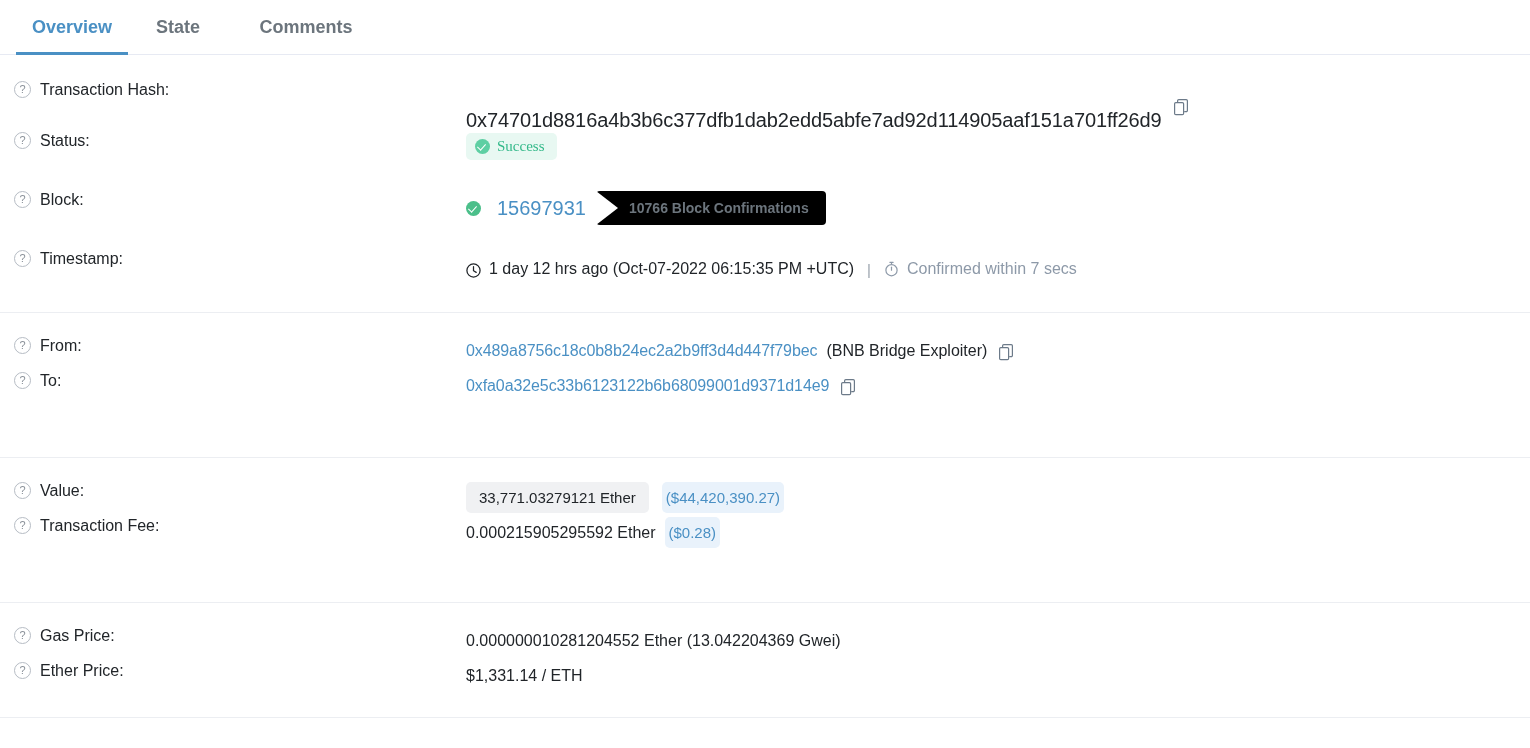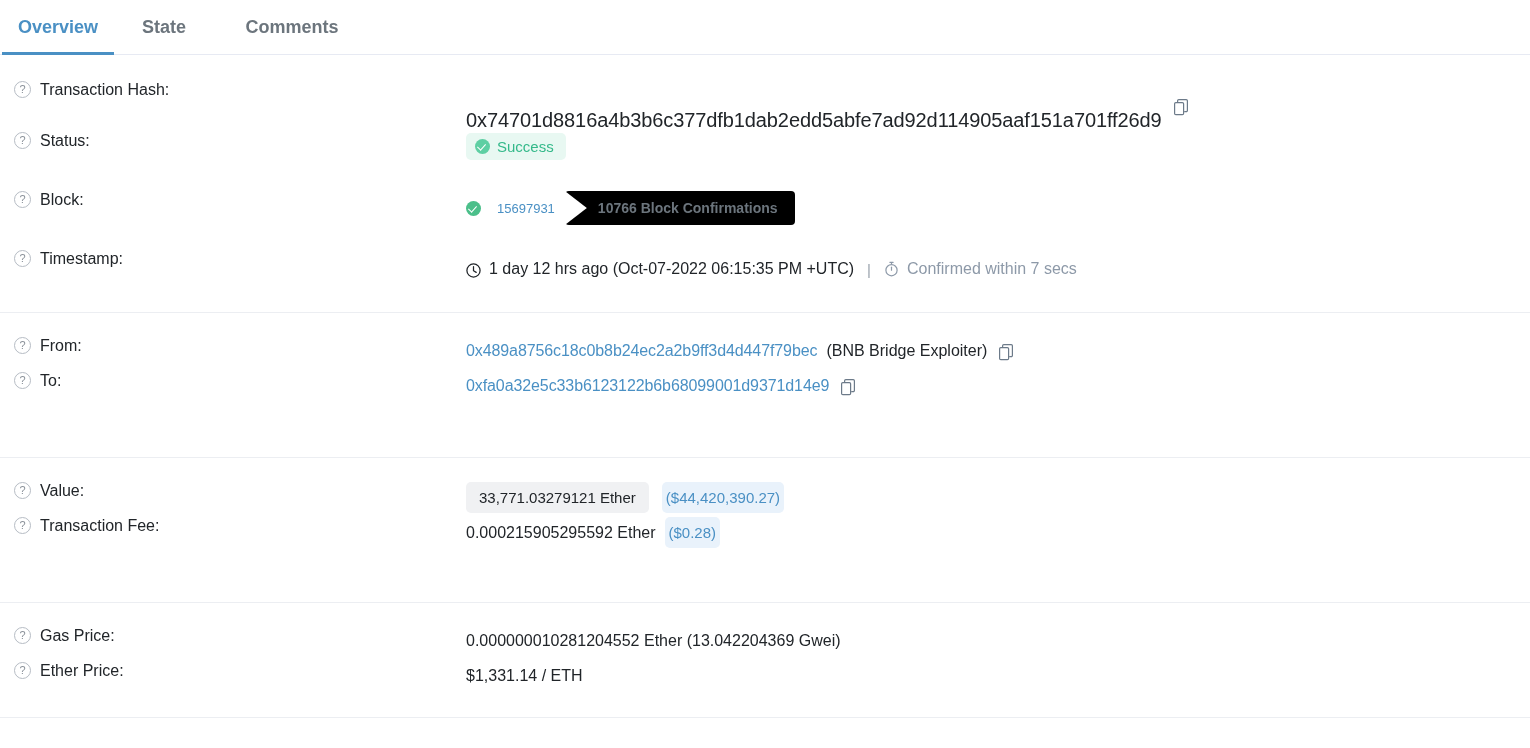--- a/index.html
+++ b/index.html
@@ -15,21 +15,21 @@
     color: #212529;
     overflow: hidden;
   }
 
   
   .tabbar {
     position: relative;
     height: 55px;
     display: flex;
     align-items: flex-start;
-    padding-left: 2px;
+    padding-left: 16px;
     border-bottom: 1px solid #e7eaf3;
   }
   .tab {
     font-size: 18px;
     font-weight: bold;
     color: #6c757d;
     padding: 17px 0 16px 0;
     margin-right: 0;
     cursor: pointer;
     position: relative;
@@ -127,20 +127,21 @@
   
   .badge-success {
     display: inline-flex;
     align-items: flex-end;
     background: #e8f8f2;
     color: #34b98a;
     border-radius: 5px;
     padding: 6px 12px 6px 9px;
     font-size: 15px;
     line-height: 1;
+    font-family: Liberation Serif, serif;
   }
   .check-circle {
     width: 15px; height: 15px;
     flex: 0 0 15px;
     border-radius: 50%;
     background: #5ecfa3;
     margin-right: 7px;
     position: relative;
   }
   .check-circle::after {
@@ -153,21 +154,21 @@
     transform: rotate(42deg);
   }
   .check-circle.solid { background: #4bbf8a; }
 
   .block-line {
     display: flex;
     align-items: center;
   }
   .block-num {
     color: #4a90c4;
-    font-size: 13px;
+    font-size: 20px;
     cursor: pointer;
     margin-left: 9px;
   }
   .conf-chip-wrap {
     margin-left: 10px;
     position: relative;
     display: inline-block;
   }
   .conf-chip-bg {
     background: #000000;

